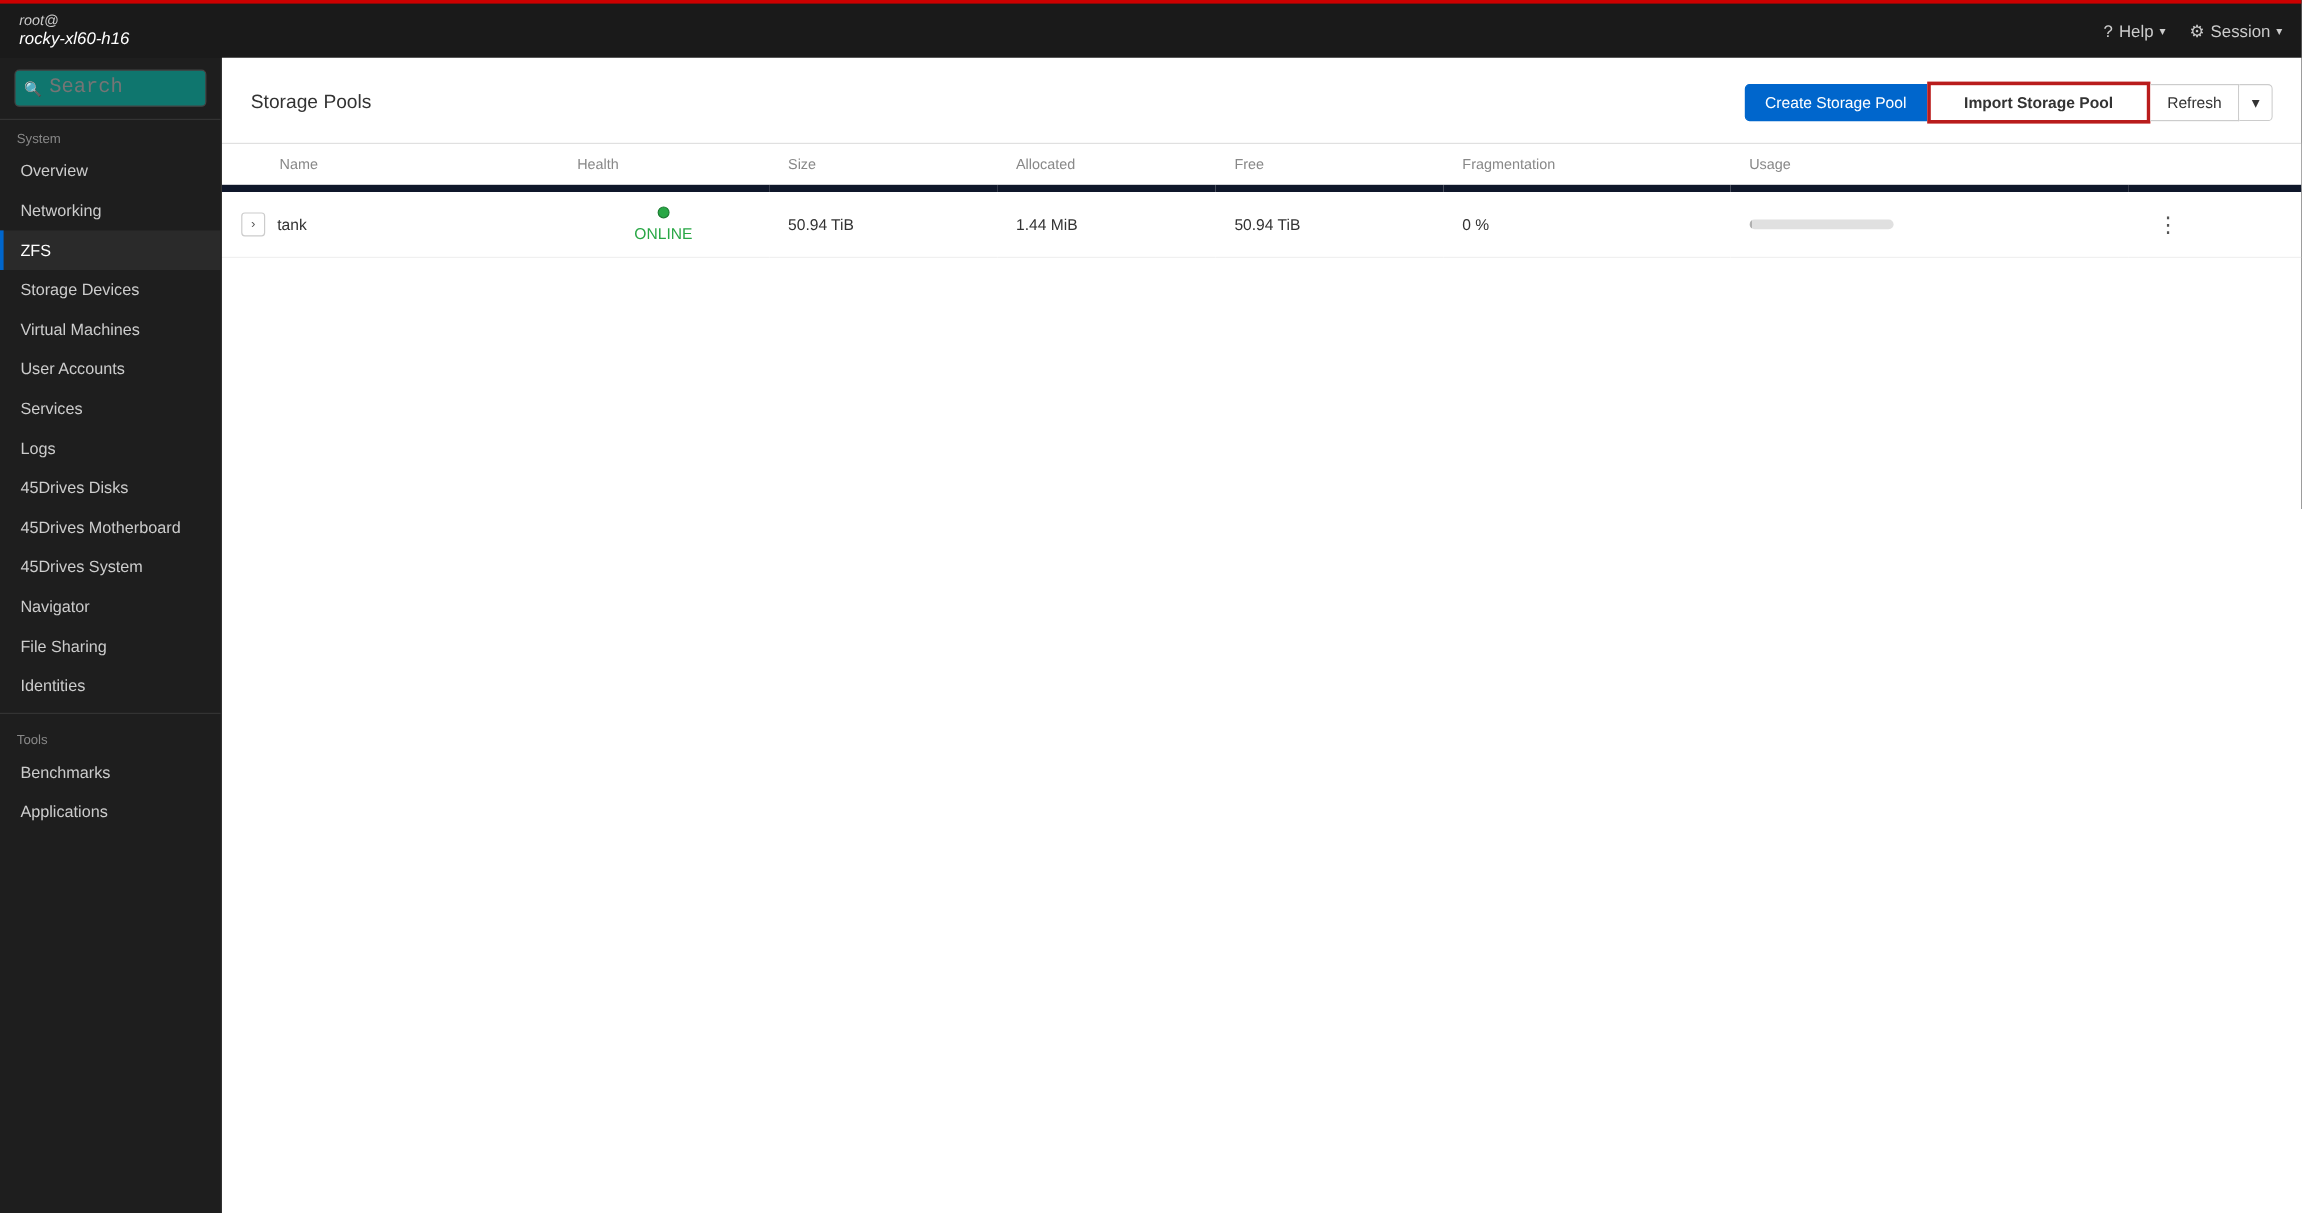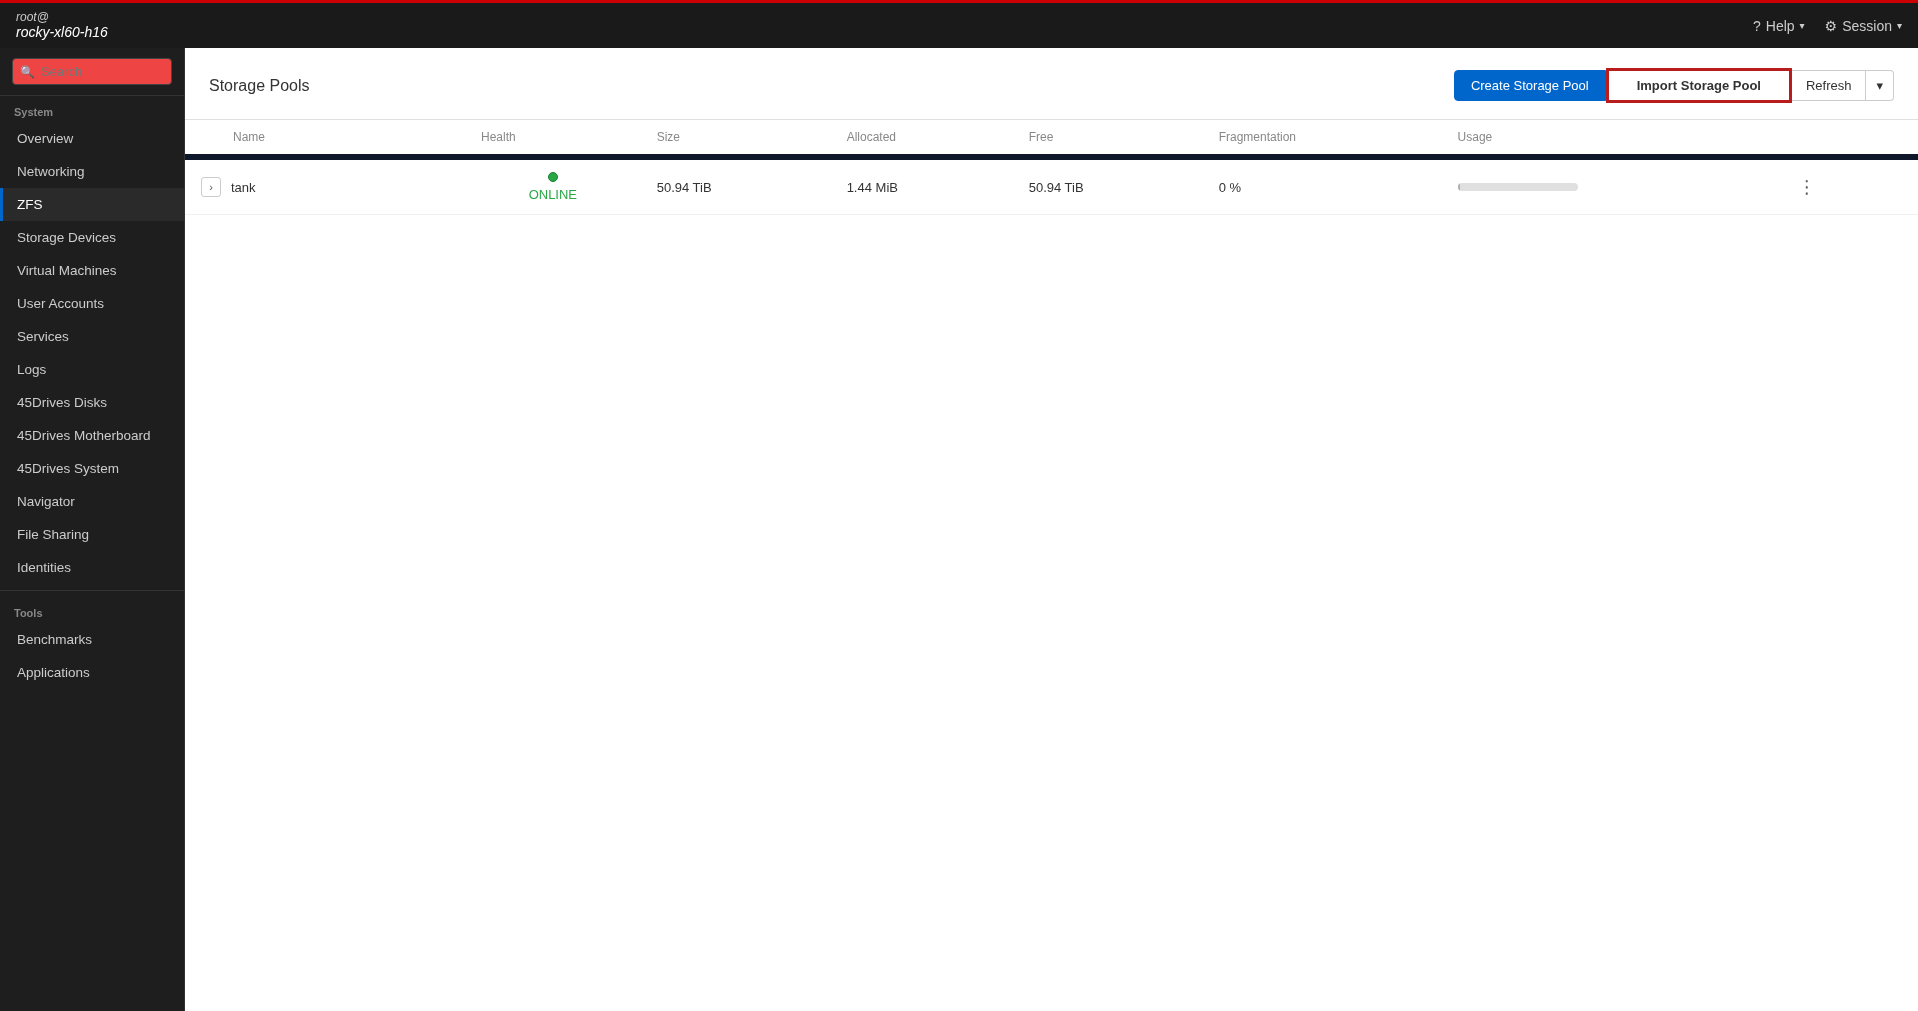--- a/index.html
+++ b/index.html
@@ -60,46 +60,47 @@
     .sidebar::-webkit-scrollbar { width: 4px; }
     .sidebar::-webkit-scrollbar-track { background: #1e1e1e; }
     .sidebar::-webkit-scrollbar-thumb { background: #444; }
 
     .sidebar-search {
       padding: 10px 12px;
       border-bottom: 1px solid #333;
     }
     .sidebar-search-input {
       width: 100%;
-      background: #ef4444;
+      background: #0f766e;
       border: 1px solid #444;
       border-radius: 4px;
       color: #fff;
       padding: 5px 10px 5px 28px;
-      font-size: 13px;
+      font-size: 17px;
       outline: none;
+      font-family: Liberation Mono, monospace;
     }
     .sidebar-search-wrap {
       position: relative;
     }
     .sidebar-search-icon {
       position: absolute;
       left: 8px;
       top: 50%;
       transform: translateY(-50%);
       color: #888;
       font-size: 12px;
     }
 
     .sidebar-section-label {
       padding: 10px 14px 4px;
       font-size: 11px;
       color: #888;
       text-transform: none;
-      font-weight: 700;
+      font-weight: 400;
     }
 
     .sidebar-item {
       padding: 9px 14px;
       font-size: 13.5px;
       color: #ccc;
       cursor: pointer;
       display: flex;
       align-items: center;
       gap: 8px;

